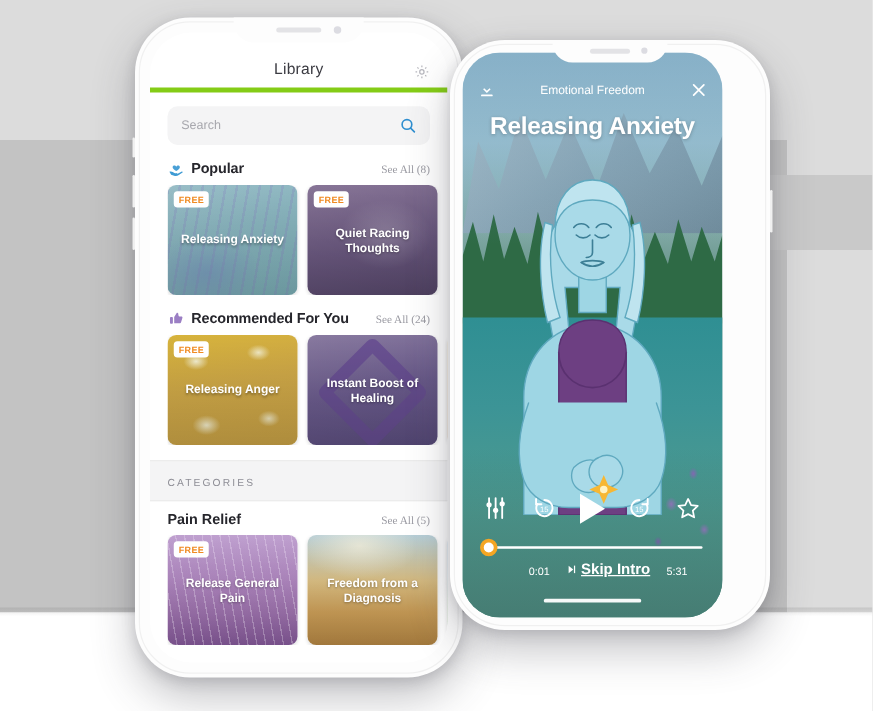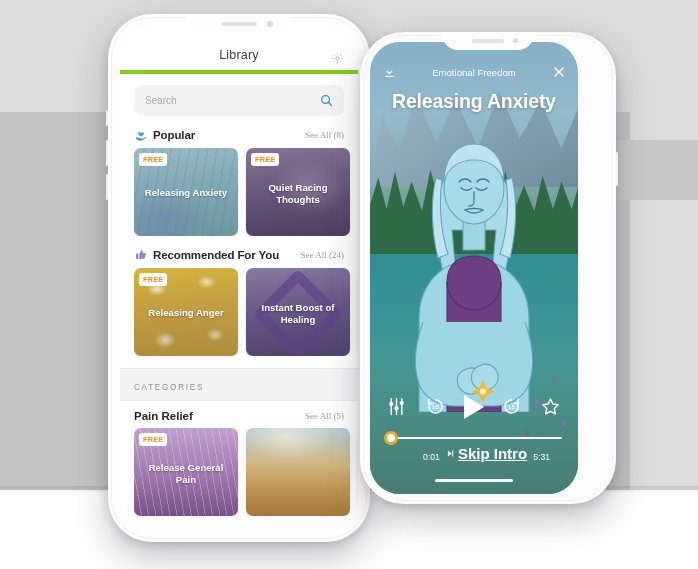--- a/index.html
+++ b/index.html
@@ -150,21 +150,21 @@
     display:flex;align-items:center;justify-content:space-between;padding:0 16px;box-sizing:border-box;}
   .ctrl{width:22px;height:22px;position:relative;}
   .play-btn{width:0;height:0;border-left:20px solid #fff;border-top:12px solid transparent;
     border-bottom:12px solid transparent;}
   .bar-wrap{position:absolute;left:16px;right:16px;bottom:50px;height:12px;z-index:14;}
   .bar{position:absolute;left:0;right:0;top:5px;height:2.4px;background:#fff;border-radius:2px;}
   .knob{position:absolute;left:-2px;top:-1px;width:14px;height:14px;border-radius:50%;
     background:#fff;border:3.5px solid #f5a623;box-sizing:border-box;}
   .times{position:absolute;left:16px;right:28px;bottom:32px;z-index:14;
     display:flex;align-items:flex-end;justify-content:space-between;color:#fff;font-size:8.6px;margin-left:37px;}
-  .skip{display:flex;align-items:center;gap:3px;font-size:15px;font-weight:bold;
+  .skip{display:flex;align-items:center;gap:3px;font-size:12px;font-weight:bold;
     text-decoration:underline;}
   .home-ind{position:absolute;left:50%;transform:translateX(-50%);bottom:12px;
     width:78px;height:3.2px;background:#fff;border-radius:3px;z-index:14;opacity:.95;}
 </style>
 </head>
 <body>
 
 <div id="bg-stage">
   <div class="bg-plate" id="bg-top-light"></div>
   <div class="bg-plate" id="bg-left-mid"></div>
@@ -261,20 +261,21 @@
       <span class="sec-all">See All (5)</span>
     </div>
     <div class="rowcards">
       <div class="card art-dune">
         <div class="veil"></div>
         <div class="free">FREE</div>
         <div class="ct">Release General Pain</div>
       </div>
       <div class="card art-sky">
         <div class="veil"></div>
+        <div class="ct">Freedom from a Diagnosis</div>
       </div>
       <div class="card art-mtn">
         <div class="veil"></div>
         <div class="ct">Increase Mobility</div>
       </div>
     </div>
 
   </div>
   <div class="notch" id="notch-left">
     <div class="speaker"></div>

